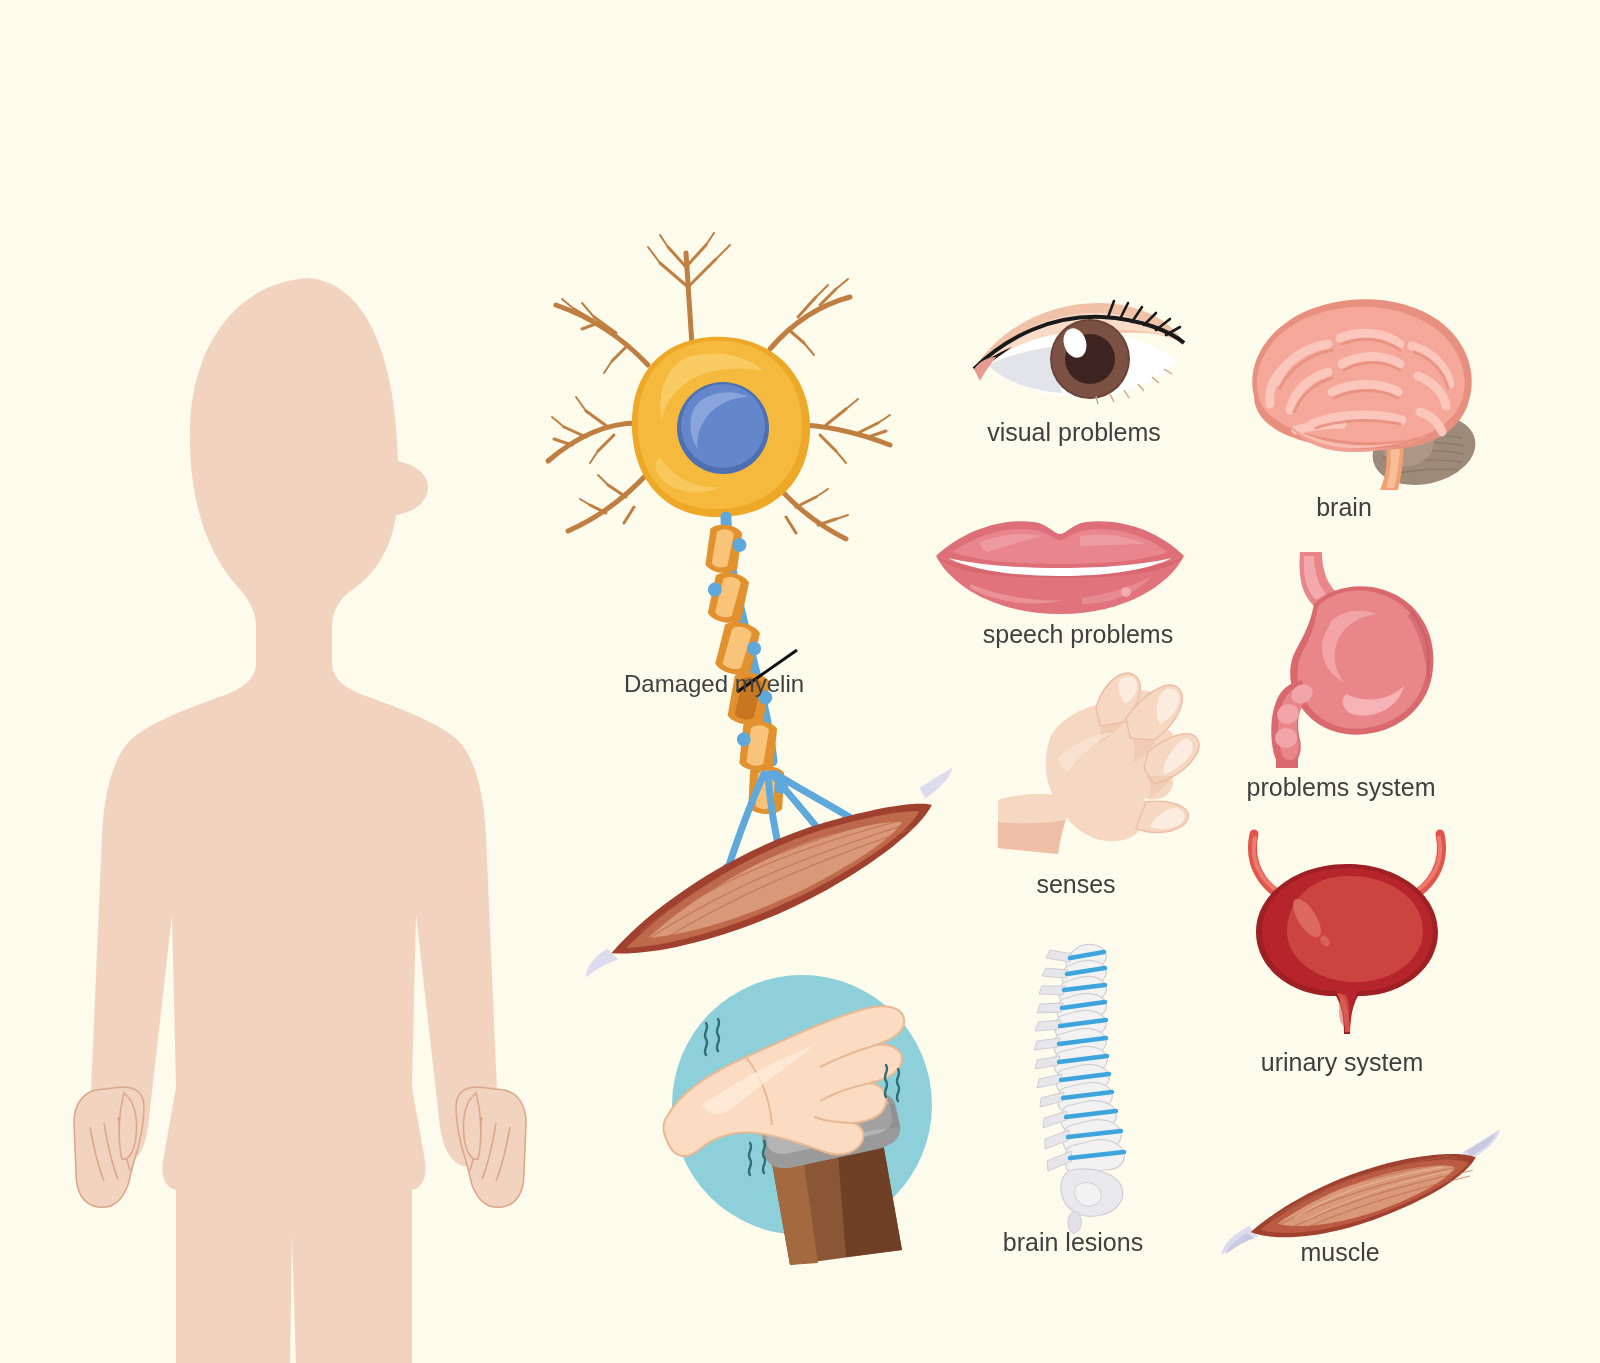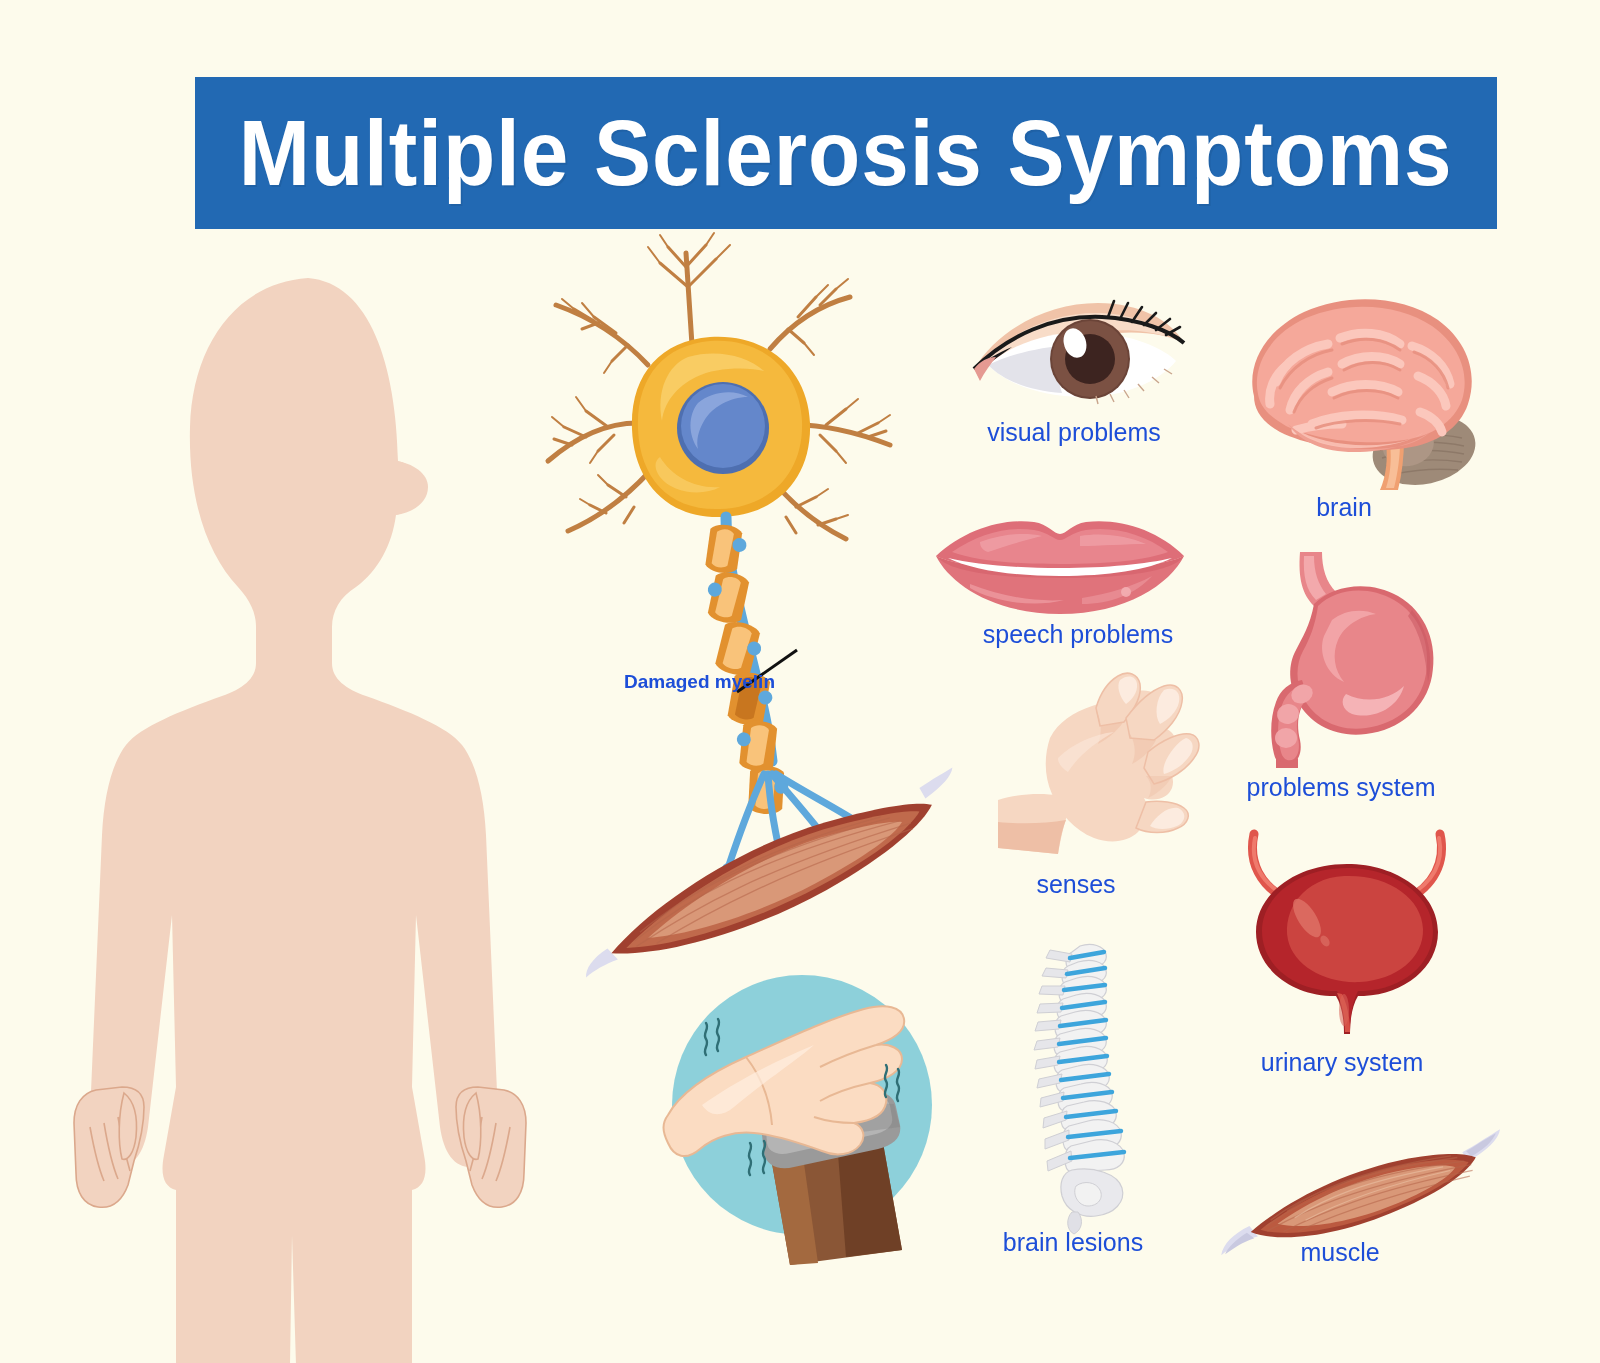--- a/index.html
+++ b/index.html
@@ -30,39 +30,36 @@
     line-height:1;
     transform:scaleX(0.93);
     white-space:nowrap;
     text-shadow:2px 2px 0 rgba(0,0,0,0.07);
   }
 
   
   .fig{position:absolute;}
   .caption{
     position:absolute;
-    color:#1d4ed8;
+    color:#404040;
     font-size:25px;
     line-height:1;
     white-space:nowrap;
     text-align:right;
     transform:translateX(-50%);
   }
-  .caption.small{font-size:19px;transform:none;font-weight:bold;}
+  .caption.small{font-size:24px;transform:none;}
 
   svg{display:block;overflow:visible;}
 </style>
 </head>
 <body>
 
 <div id="poster">
 
-  <div class="banner">
-    <div class="banner-title">Multiple Sclerosis Symptoms</div>
-  </div>
 
   <div class="fig" style="left:60px;top:275px;width:520px;height:1090px;">
     <svg width="520" height="1090" viewBox="0 0 520 1090">
       <g>
 
         <path fill="#F2D3C0" d="
           M248,3 C175,8 132,72 130,152 C128,226 148,280 178,312
           C190,325 196,338 196,352 L196,388
           C196,404 182,414 162,421
           C120,436 80,452 66,470 C52,488 44,520 42,560

